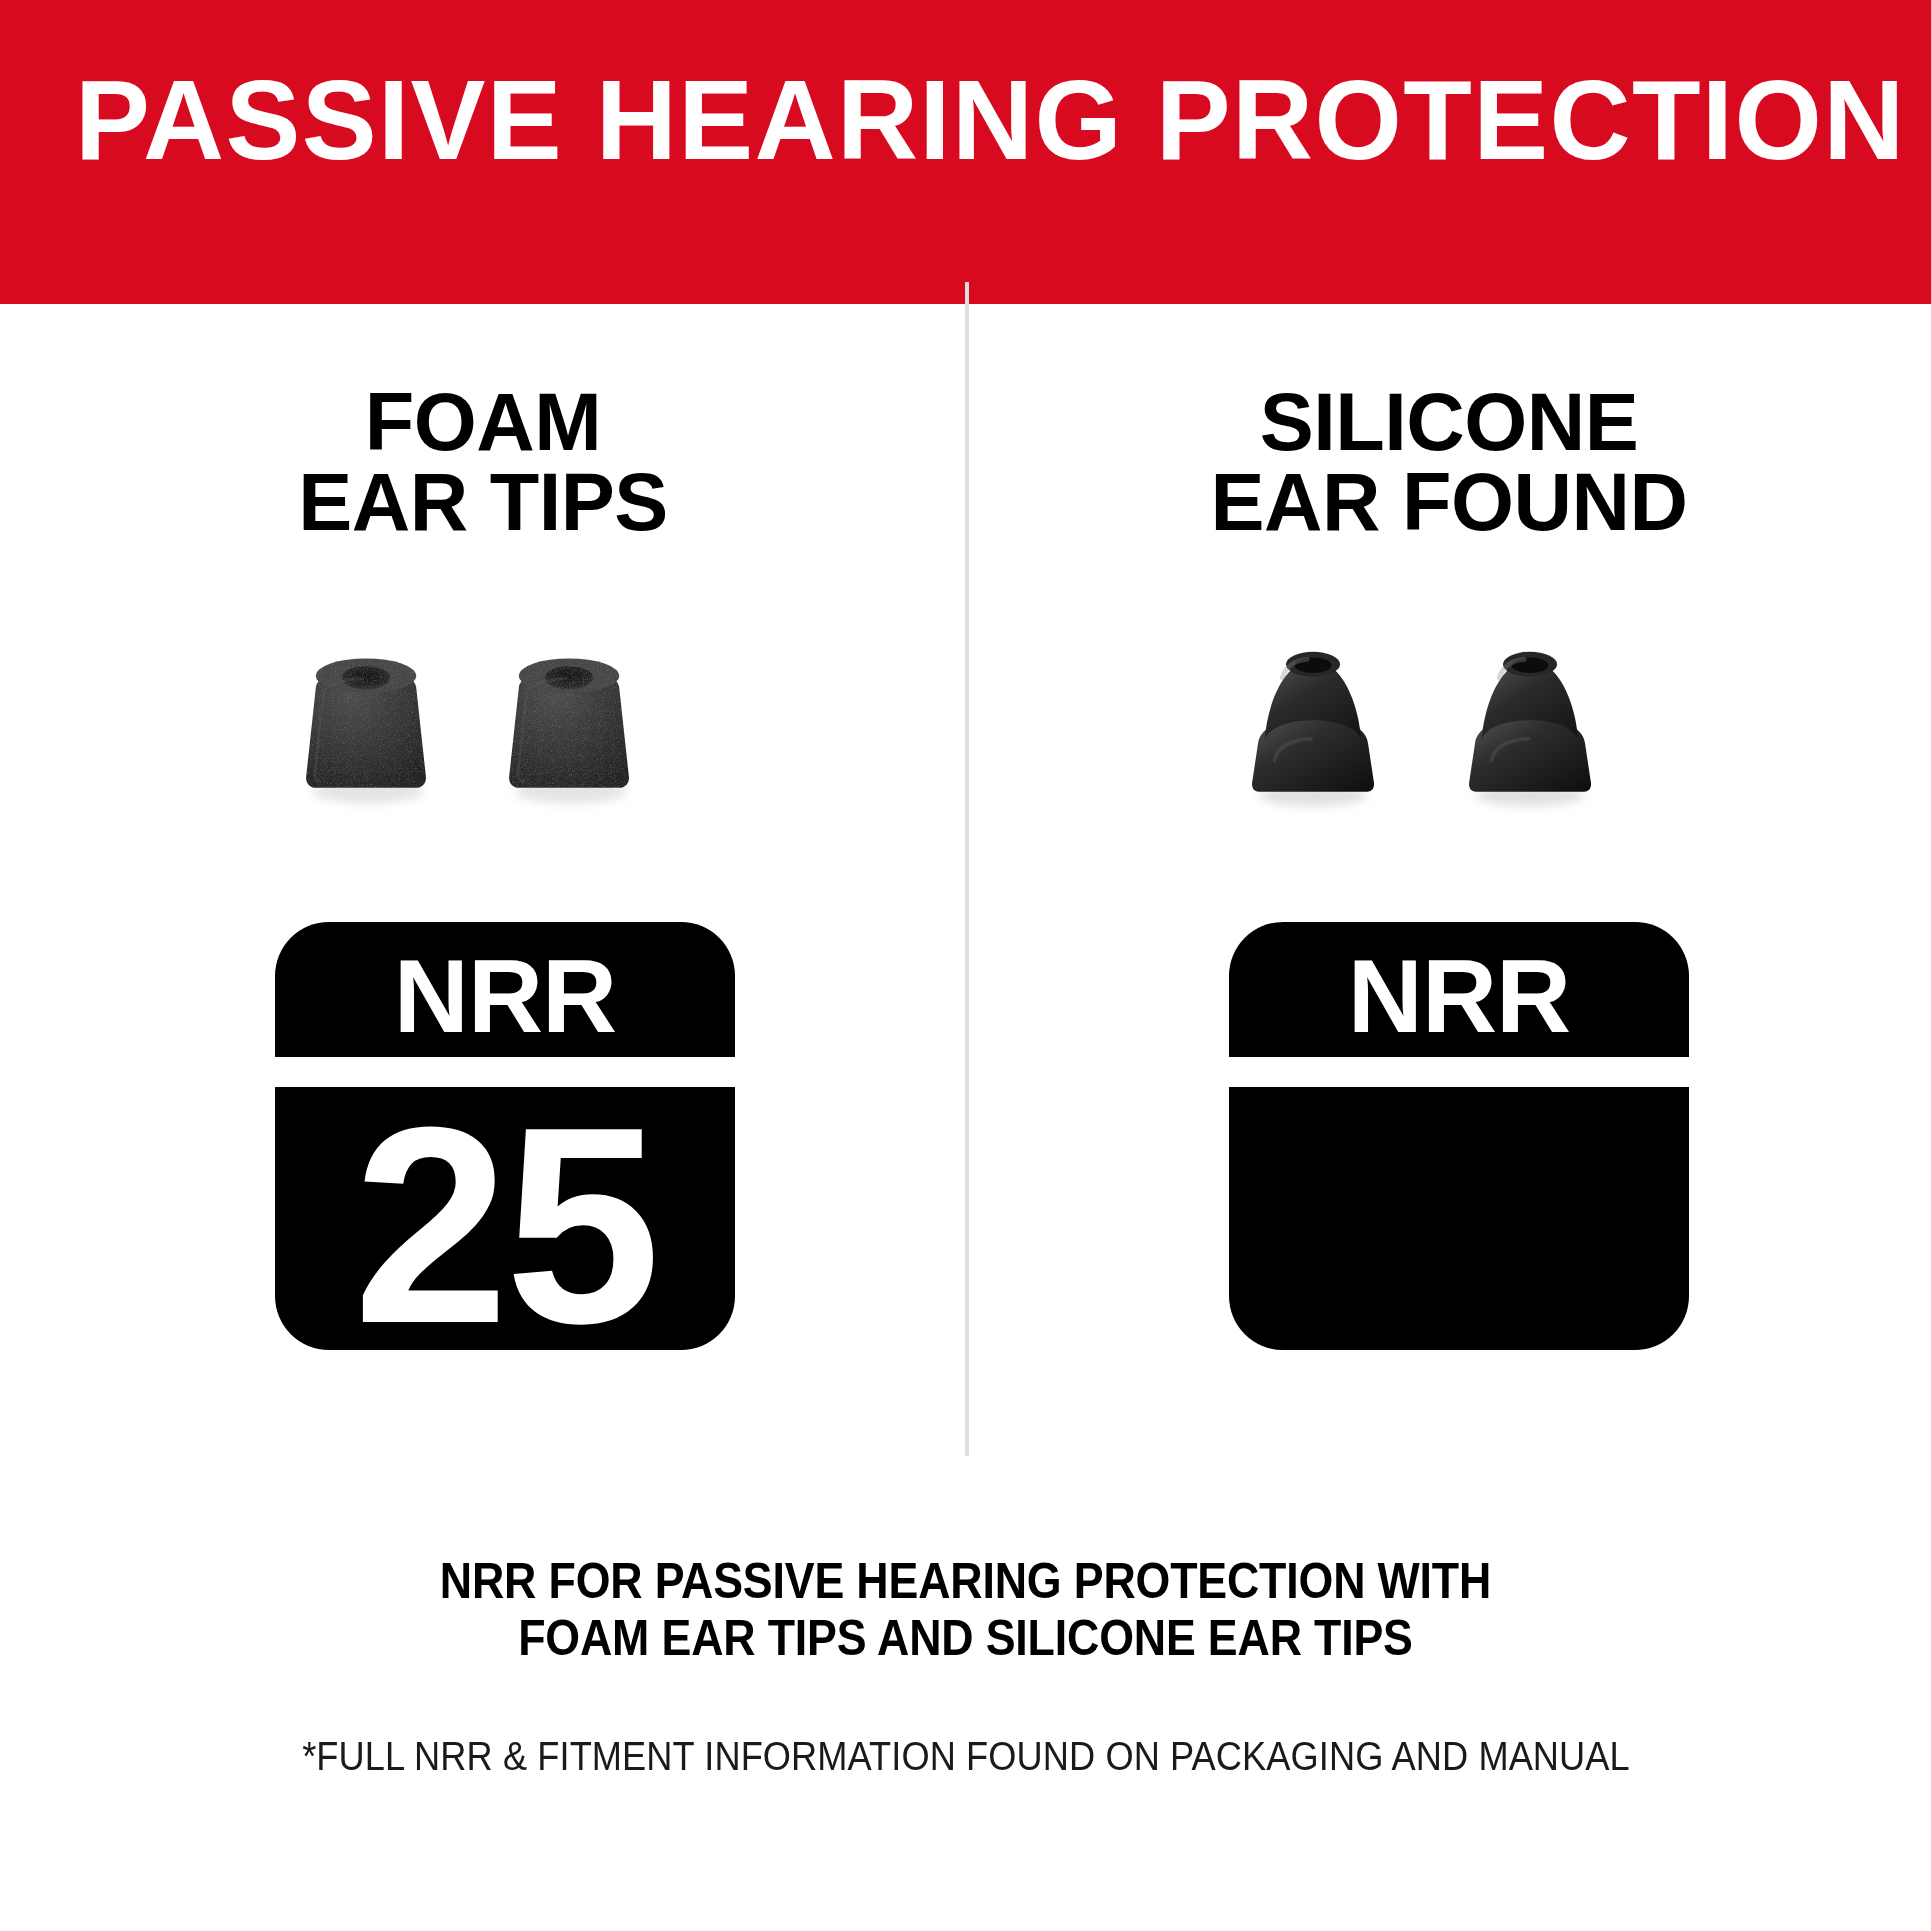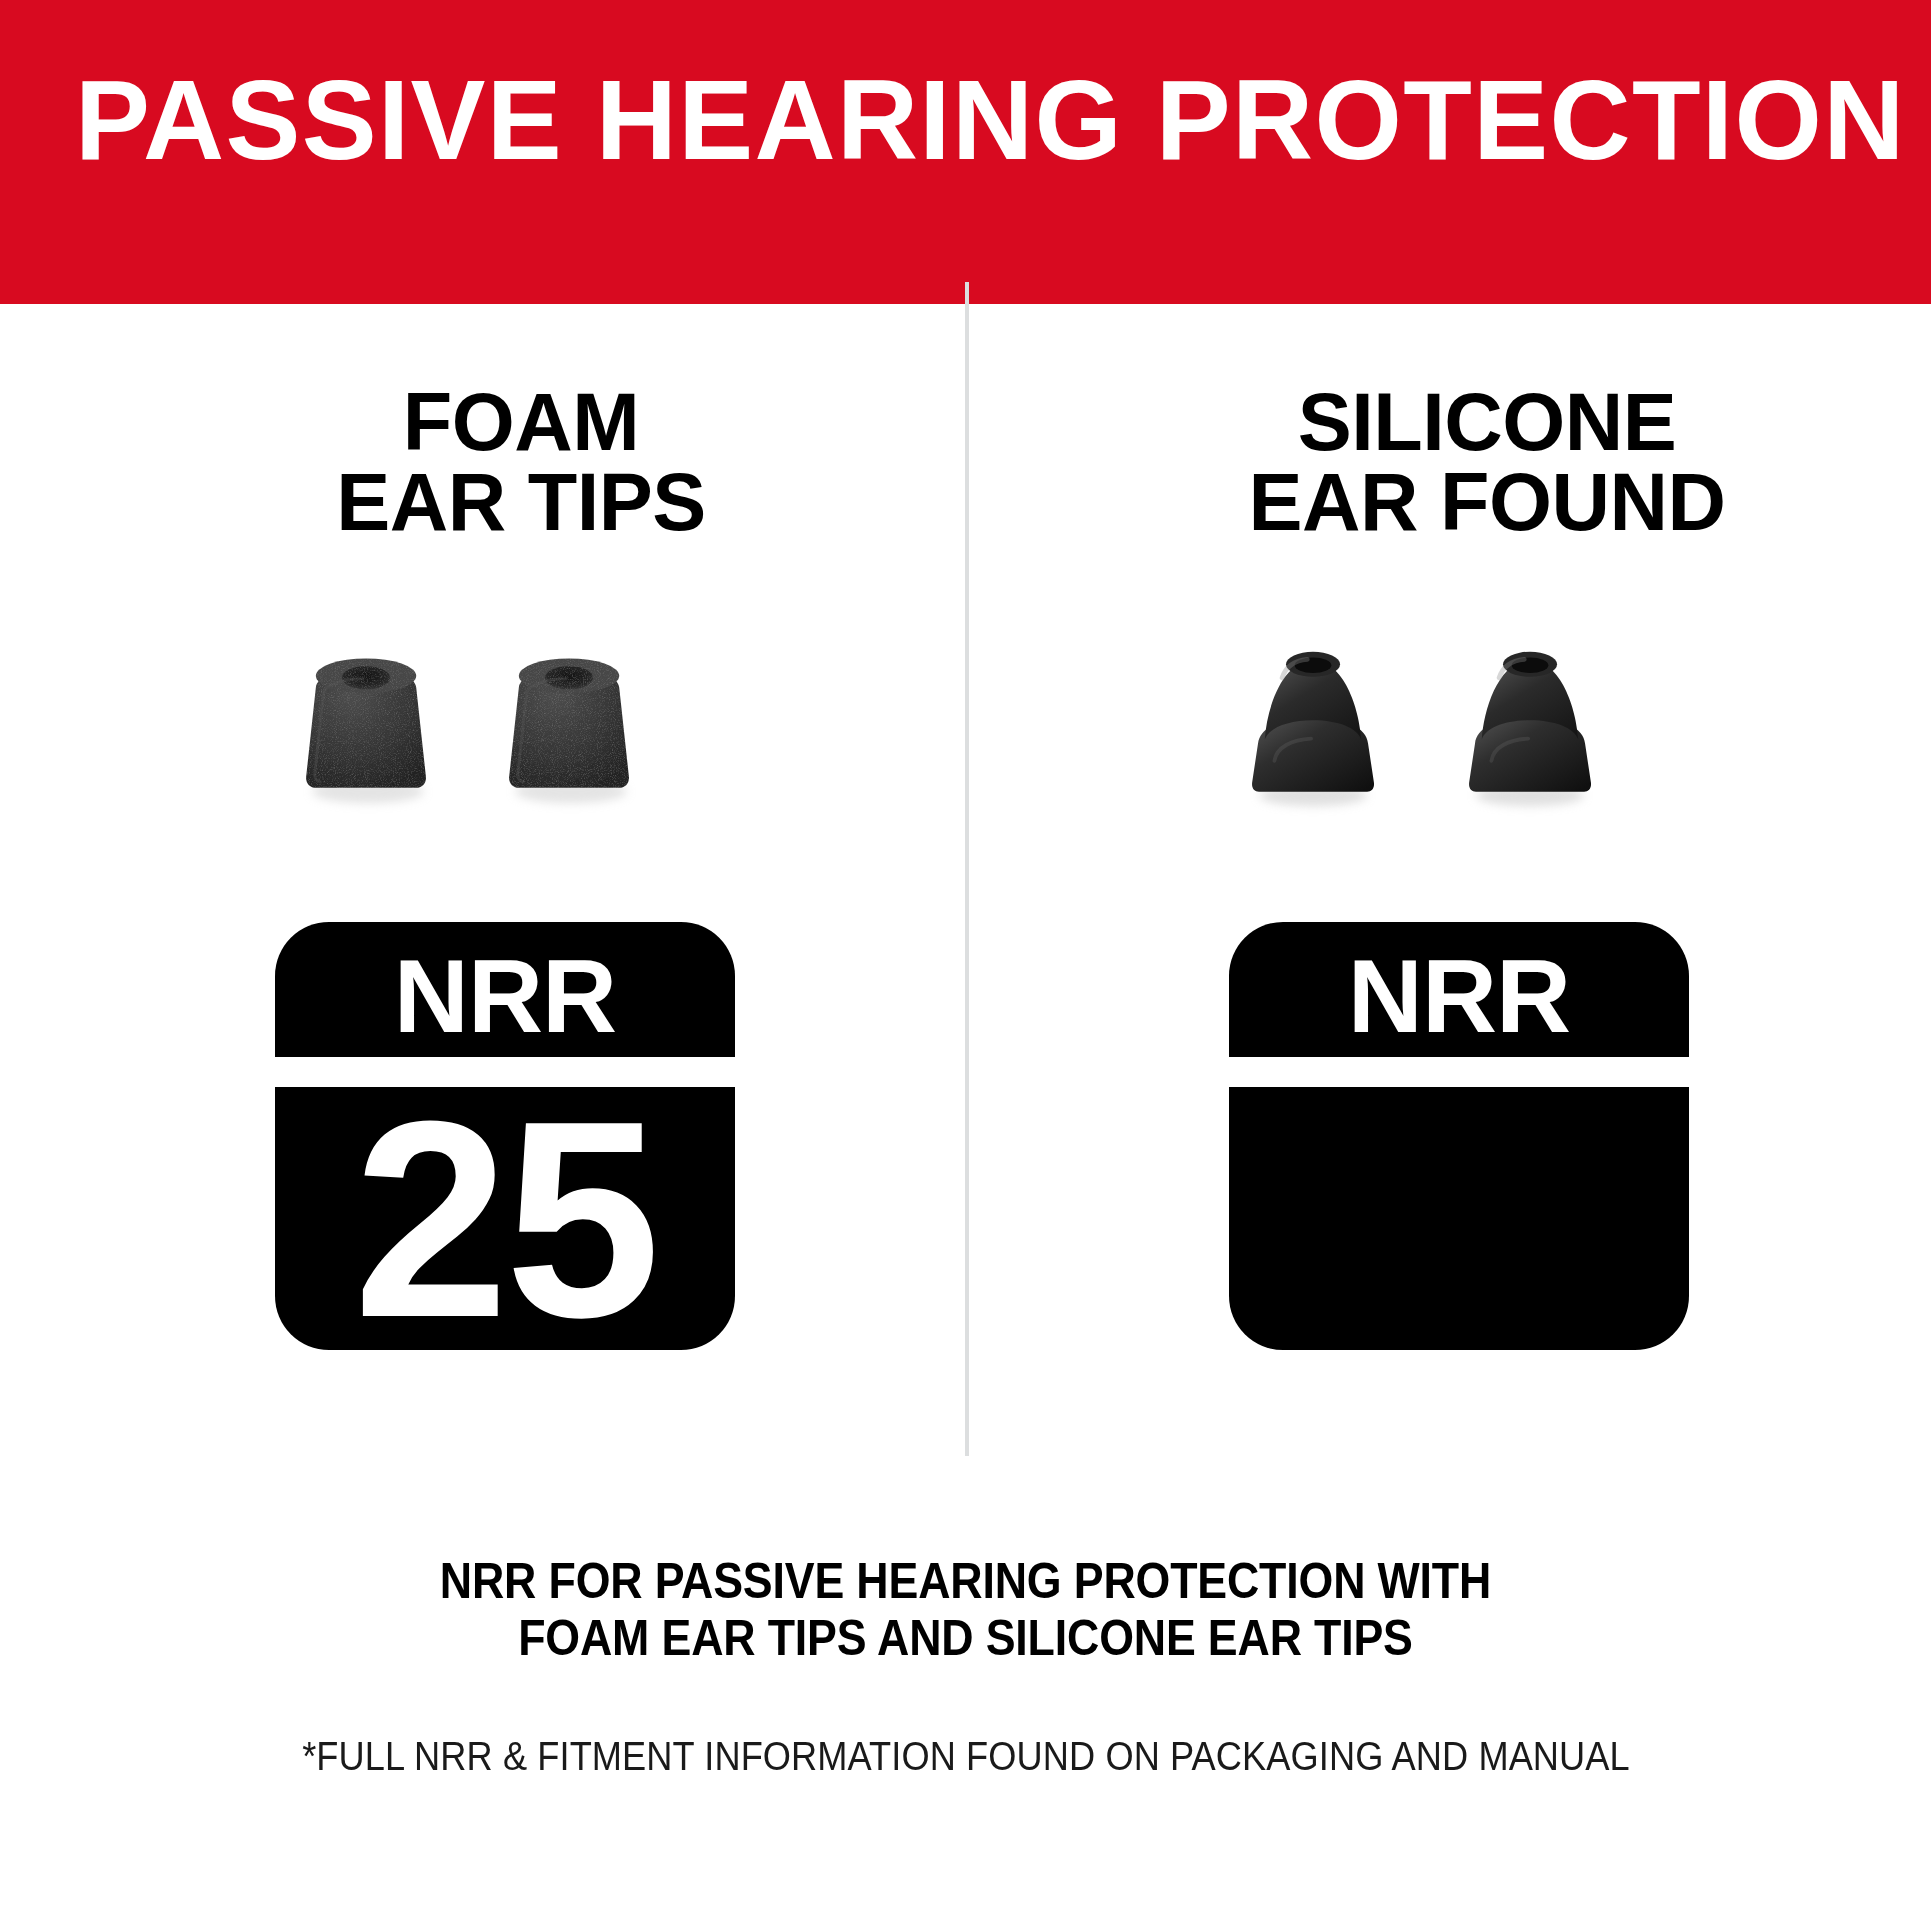--- a/index.html
+++ b/index.html
@@ -76,21 +76,20 @@
     top: 143px;
     width: 966px;
     text-align: center;
     color: #000000;
     font-family: "Liberation Sans", sans-serif;
     font-weight: bold;
     font-size: 81px;
     line-height: 0.99;
     letter-spacing: -0.5px;
     white-space: pre-line;
-    margin-left: 38px;
   }
 
   
   .tips-row {
     position: absolute;
     left: 0;
     top: 377px;
     width: 966px;
     height: 222px;
   }
@@ -142,21 +141,21 @@
     position: absolute;
     left: 0;
     top: 135px;
     width: 460px;
     height: 30px;
     background: #ffffff;
   }
   .nrr-value {
     position: absolute;
     left: 0;
-    top: 165px;
+    top: 171px;
     width: 460px;
     height: 263px;
     display: flex;
     align-items: center;
     justify-content: center;
     color: #ffffff;
     font-family: "Liberation Sans", sans-serif;
     font-weight: bold;
     font-size: 280px;
     line-height: 1;

